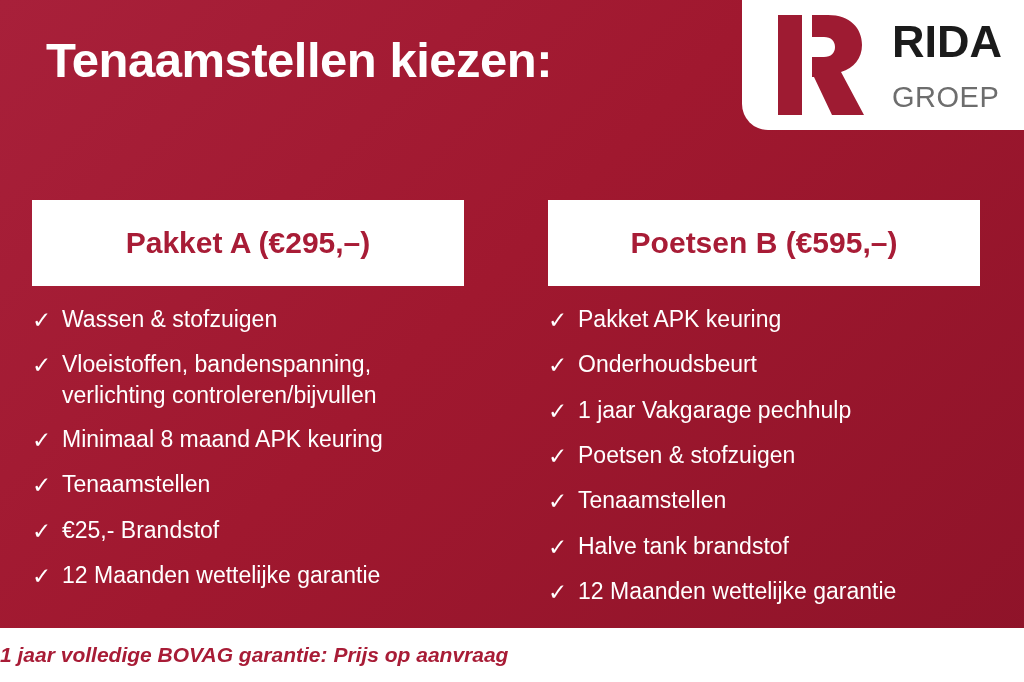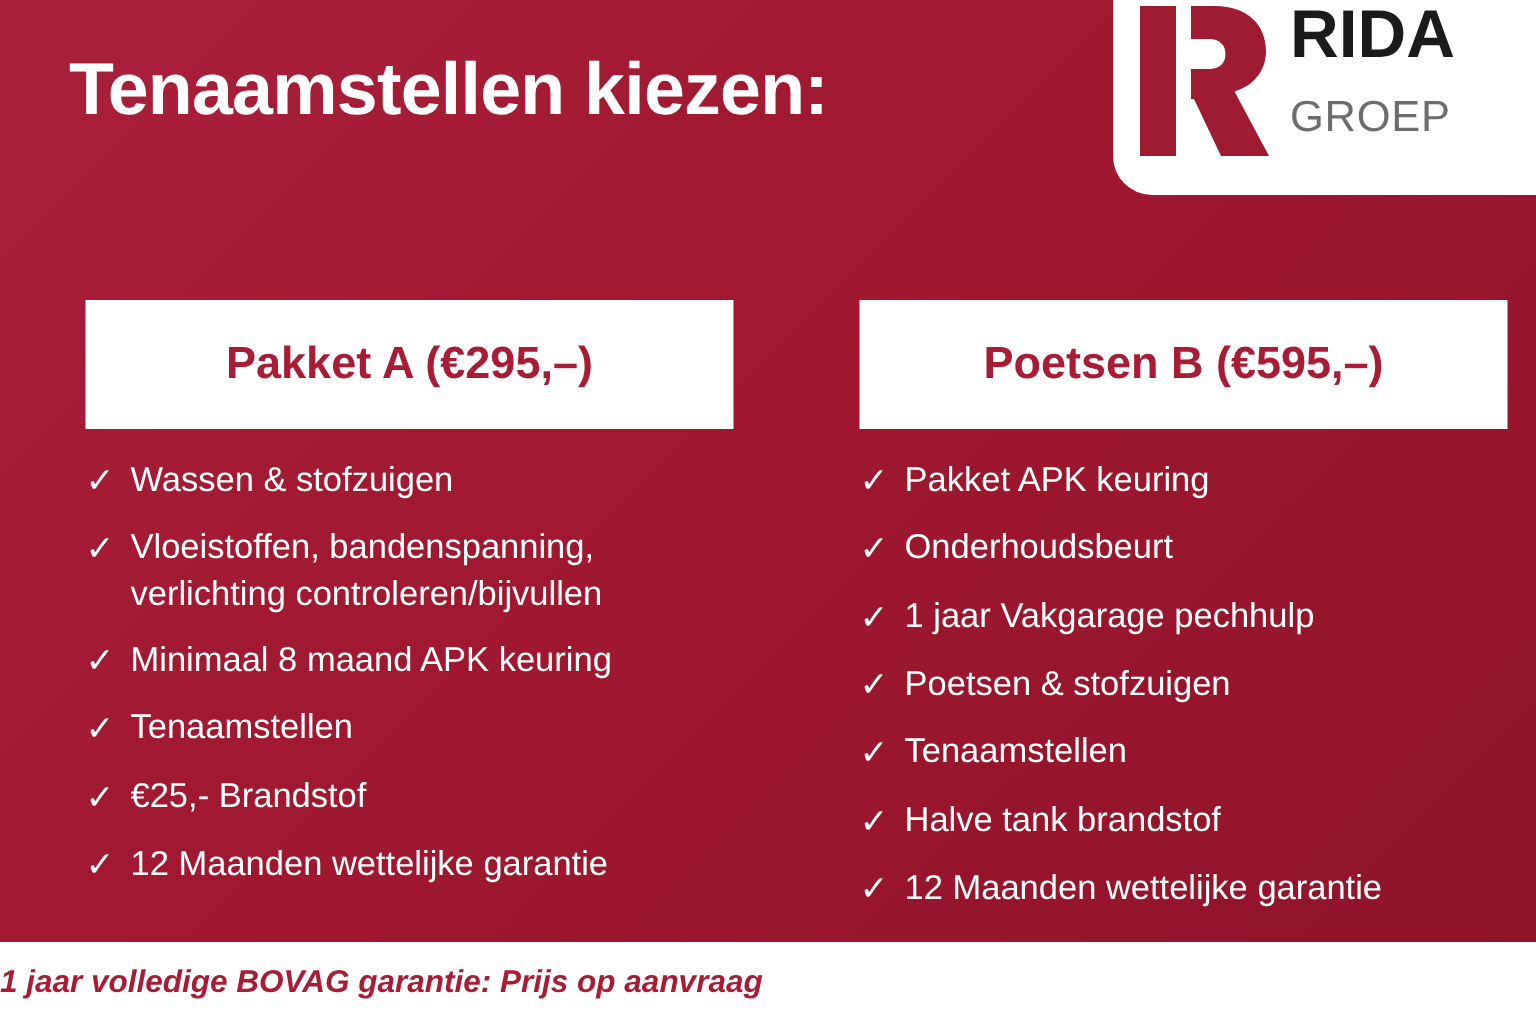--- a/index.html
+++ b/index.html
@@ -38,23 +38,24 @@
   
   .logo-box {
     position: absolute;
     right: 0;
     top: 0;
     width: 282px;
     height: 130px;
     background: #ffffff;
     border-bottom-left-radius: 26px;
     display: flex;
-    align-items: flex-start;
-    padding-left: 12px;
+    align-items: center;
+    padding-left: 30px;
     box-sizing: border-box;
+    gap: 14px;
   }
   .logo-mark {
     position: relative;
     width: 96px;
     height: 108px;
     flex: 0 0 auto;
   }
   .logo-mark svg { display: block; }
 
   .logo-words {
@@ -83,21 +84,21 @@
     left: 0;
     top: 200px;
     width: 1024px;
     display: flex;
     justify-content: flex-start;
   }
   .package {
     width: 432px;
     box-sizing: border-box;
   }
-  .package.left  { margin-left: 57px; }
+  .package.left  { margin-left: 32px; }
   .package.right { margin-left: 84px; }
 
   .pkg-title-box {
     background: #ffffff;
     height: 86px;
     display: flex;
     align-items: center;
     justify-content: center;
   }
   .pkg-title {

